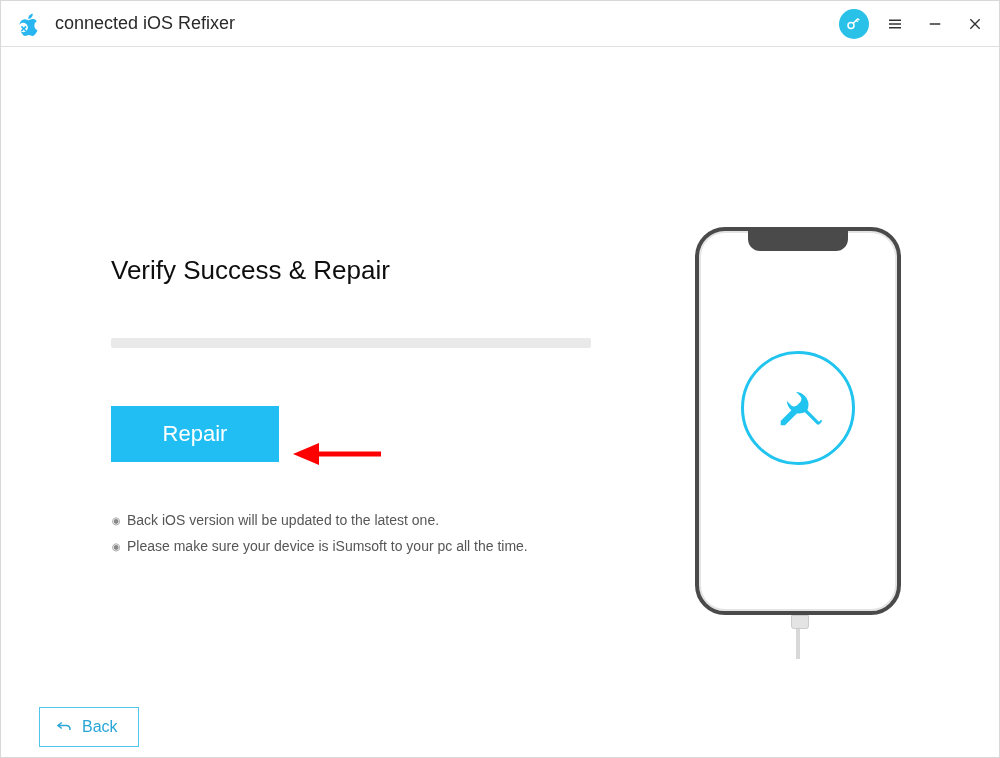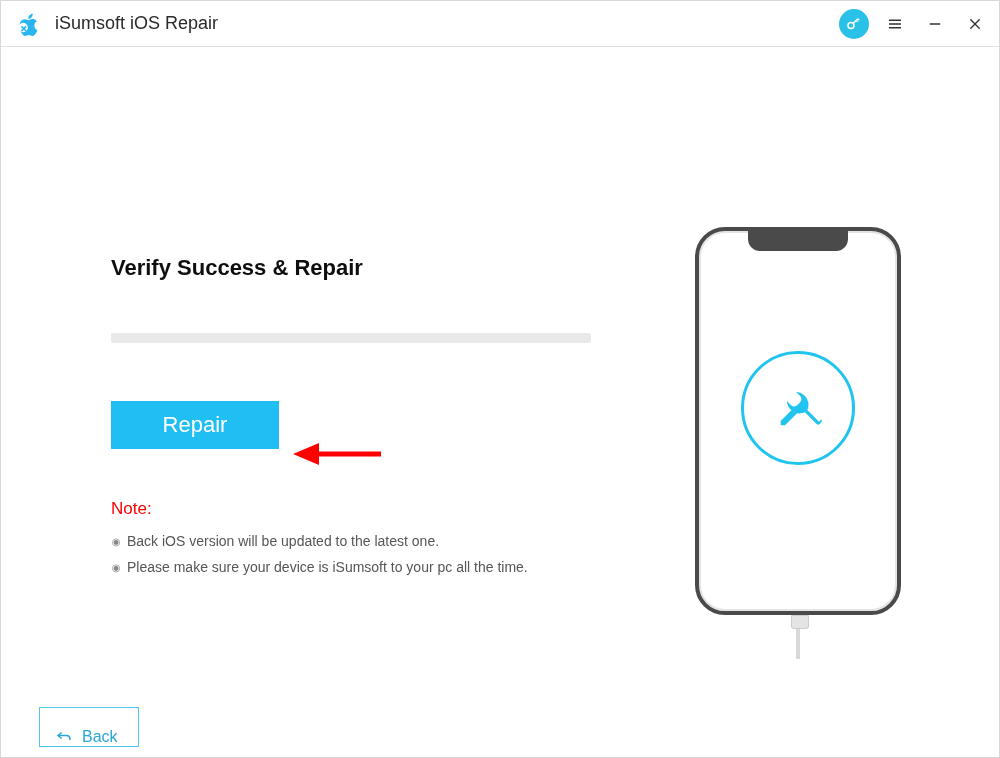--- a/index.html
+++ b/index.html
@@ -57,35 +57,35 @@
     top: 46px; left: 0; right: 0; bottom: 60px;
     padding: 0;
   }
   .left-pane {
     position: absolute;
     left: 110px;
     top: 208px;
     width: 480px;
   }
   .heading {
-    font-size: 22px;
+    font-size: 26px;
     color: #0e0e0e;
-    font-weight: 700;
+    font-weight: 400;
     margin-bottom: 52px;
   }
   .progress-track {
     width: 100%;
     height: 10px;
     background: #e9e9e9;
     border-radius: 2px;
     margin-bottom: 58px;
   }
   .repair-btn {
     width: 168px;
-    height: 48px;
+    height: 56px;
     background: #20bef2;
     color: #fff;
     font-size: 22px;
     border: none;
     display: flex;
     align-items: center;
     justify-content: center;
     cursor: pointer;
     margin-bottom: 50px;
   }
@@ -185,40 +185,40 @@
     padding: 0 38px;
   }
   .back-btn {
     height: 40px;
     padding: 0 20px 0 14px;
     border: 1px solid #4fc6ea;
     background: #fff;
     color: #2aa6d6;
     font-size: 16px;
     display: flex;
-    align-items: flex-end;
+    align-items: center;
     gap: 8px;
     cursor: pointer;
   }
   .back-btn svg { display:block; }
 </style>
 </head>
 <body>
 
 <div class="window">
 
   <div class="titlebar">
     <span class="app-logo">
       <svg viewBox="0 0 24 24" width="28" height="28" fill="currentColor">
         <path d="M16.6 13.3c0-2.4 2-3.6 2.1-3.6-1.1-1.7-2.9-1.9-3.5-1.9-1.5-.2-2.9.9-3.6.9-.8 0-1.9-.9-3.1-.8-1.6 0-3.1.9-3.9 2.4-1.7 2.9-.4 7.2 1.2 9.6.8 1.1 1.7 2.4 3 2.4 1.2 0 1.7-.8 3.1-.8s1.9.8 3.1.8c1.3 0 2.1-1.2 2.9-2.3.9-1.3 1.3-2.6 1.3-2.7-.1 0-2.6-1-2.6-4zM14.2 6.2c.7-.8 1.1-1.9 1-3-.9 0-2.1.6-2.8 1.4-.6.7-1.1 1.9-1 3 1 .1 2.1-.5 2.8-1.4z"></path>
         <circle cx="7" cy="15" r="4" fill="#fff"></circle>
         <path d="M6 13.5l-1 1 1.5 1.5L5 17.5l1 1 1.5-1.5L9 18.5l1-1L8.5 16l1.5-1.5-1-1L7.5 15z" fill="#29b6f0"></path>
       </svg>
     </span>
-    <span class="app-title">iSumsoft iOS Repair</span>
+    <span class="app-title">connected iOS Refixer</span>
     <span class="titlebar-spacer"></span>
     <span class="key-btn">
       <svg viewBox="0 0 24 24" width="18" height="18" fill="none" stroke="#fff" stroke-width="2">
         <circle cx="8" cy="14" r="4"></circle>
         <path d="M11 11l6-6M15 7l2 2M17 5l2 2"></path>
       </svg>
     </span>
     <span class="titlebar-icon">
       <svg viewBox="0 0 24 24" width="18" height="18" stroke="#333" stroke-width="2">
         <line x1="4" y1="7" x2="20" y2="7"></line>
@@ -240,21 +240,20 @@
   </div>
 
   <div class="content">
 
     <div class="left-pane">
       <h1 class="heading">Verify Success &amp; Repair</h1>
       <div class="progress-track"></div>
       <button class="repair-btn">
         <span>Repair</span>
       </button>
-      <div class="note-label">Note:</div>
       <div class="note-line">
         <span class="note-bullet">◉</span>
         <span>Back iOS version will be updated to the latest one.</span>
       </div>
       <div class="note-line">
         <span class="note-bullet">◉</span>
         <span>Please make sure your device is iSumsoft to your pc all the time.</span>
       </div>
     </div>
 

